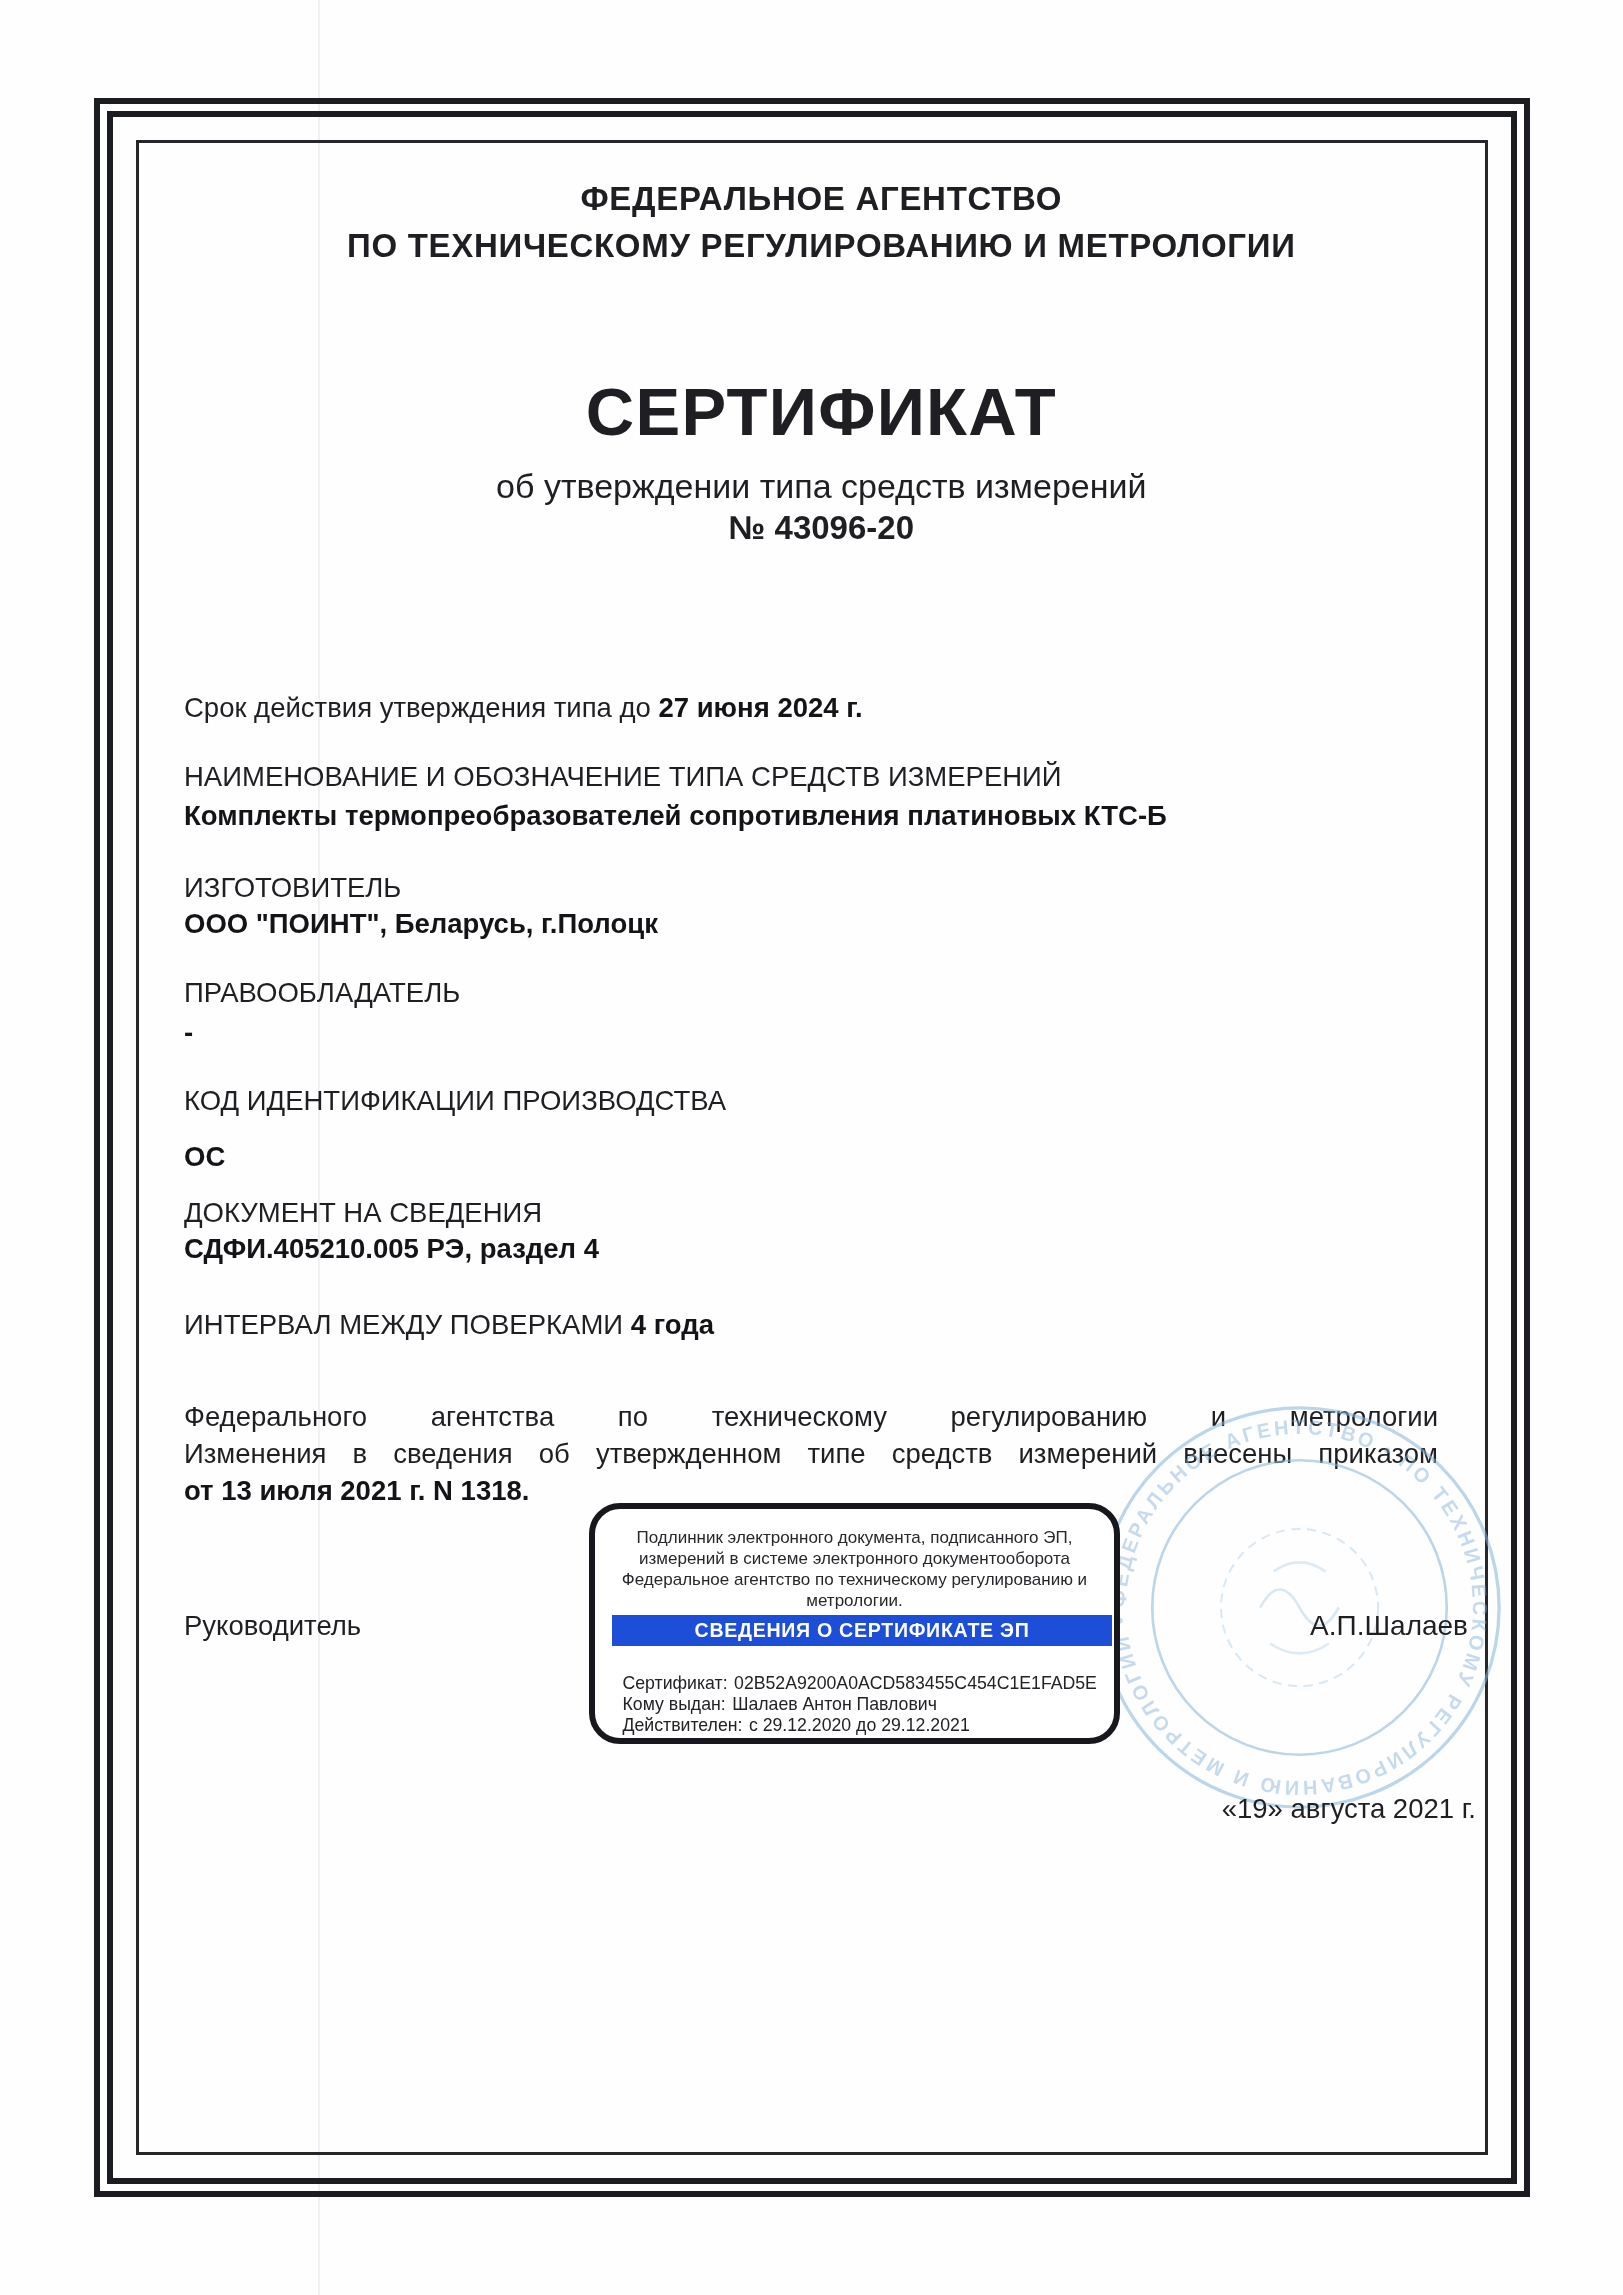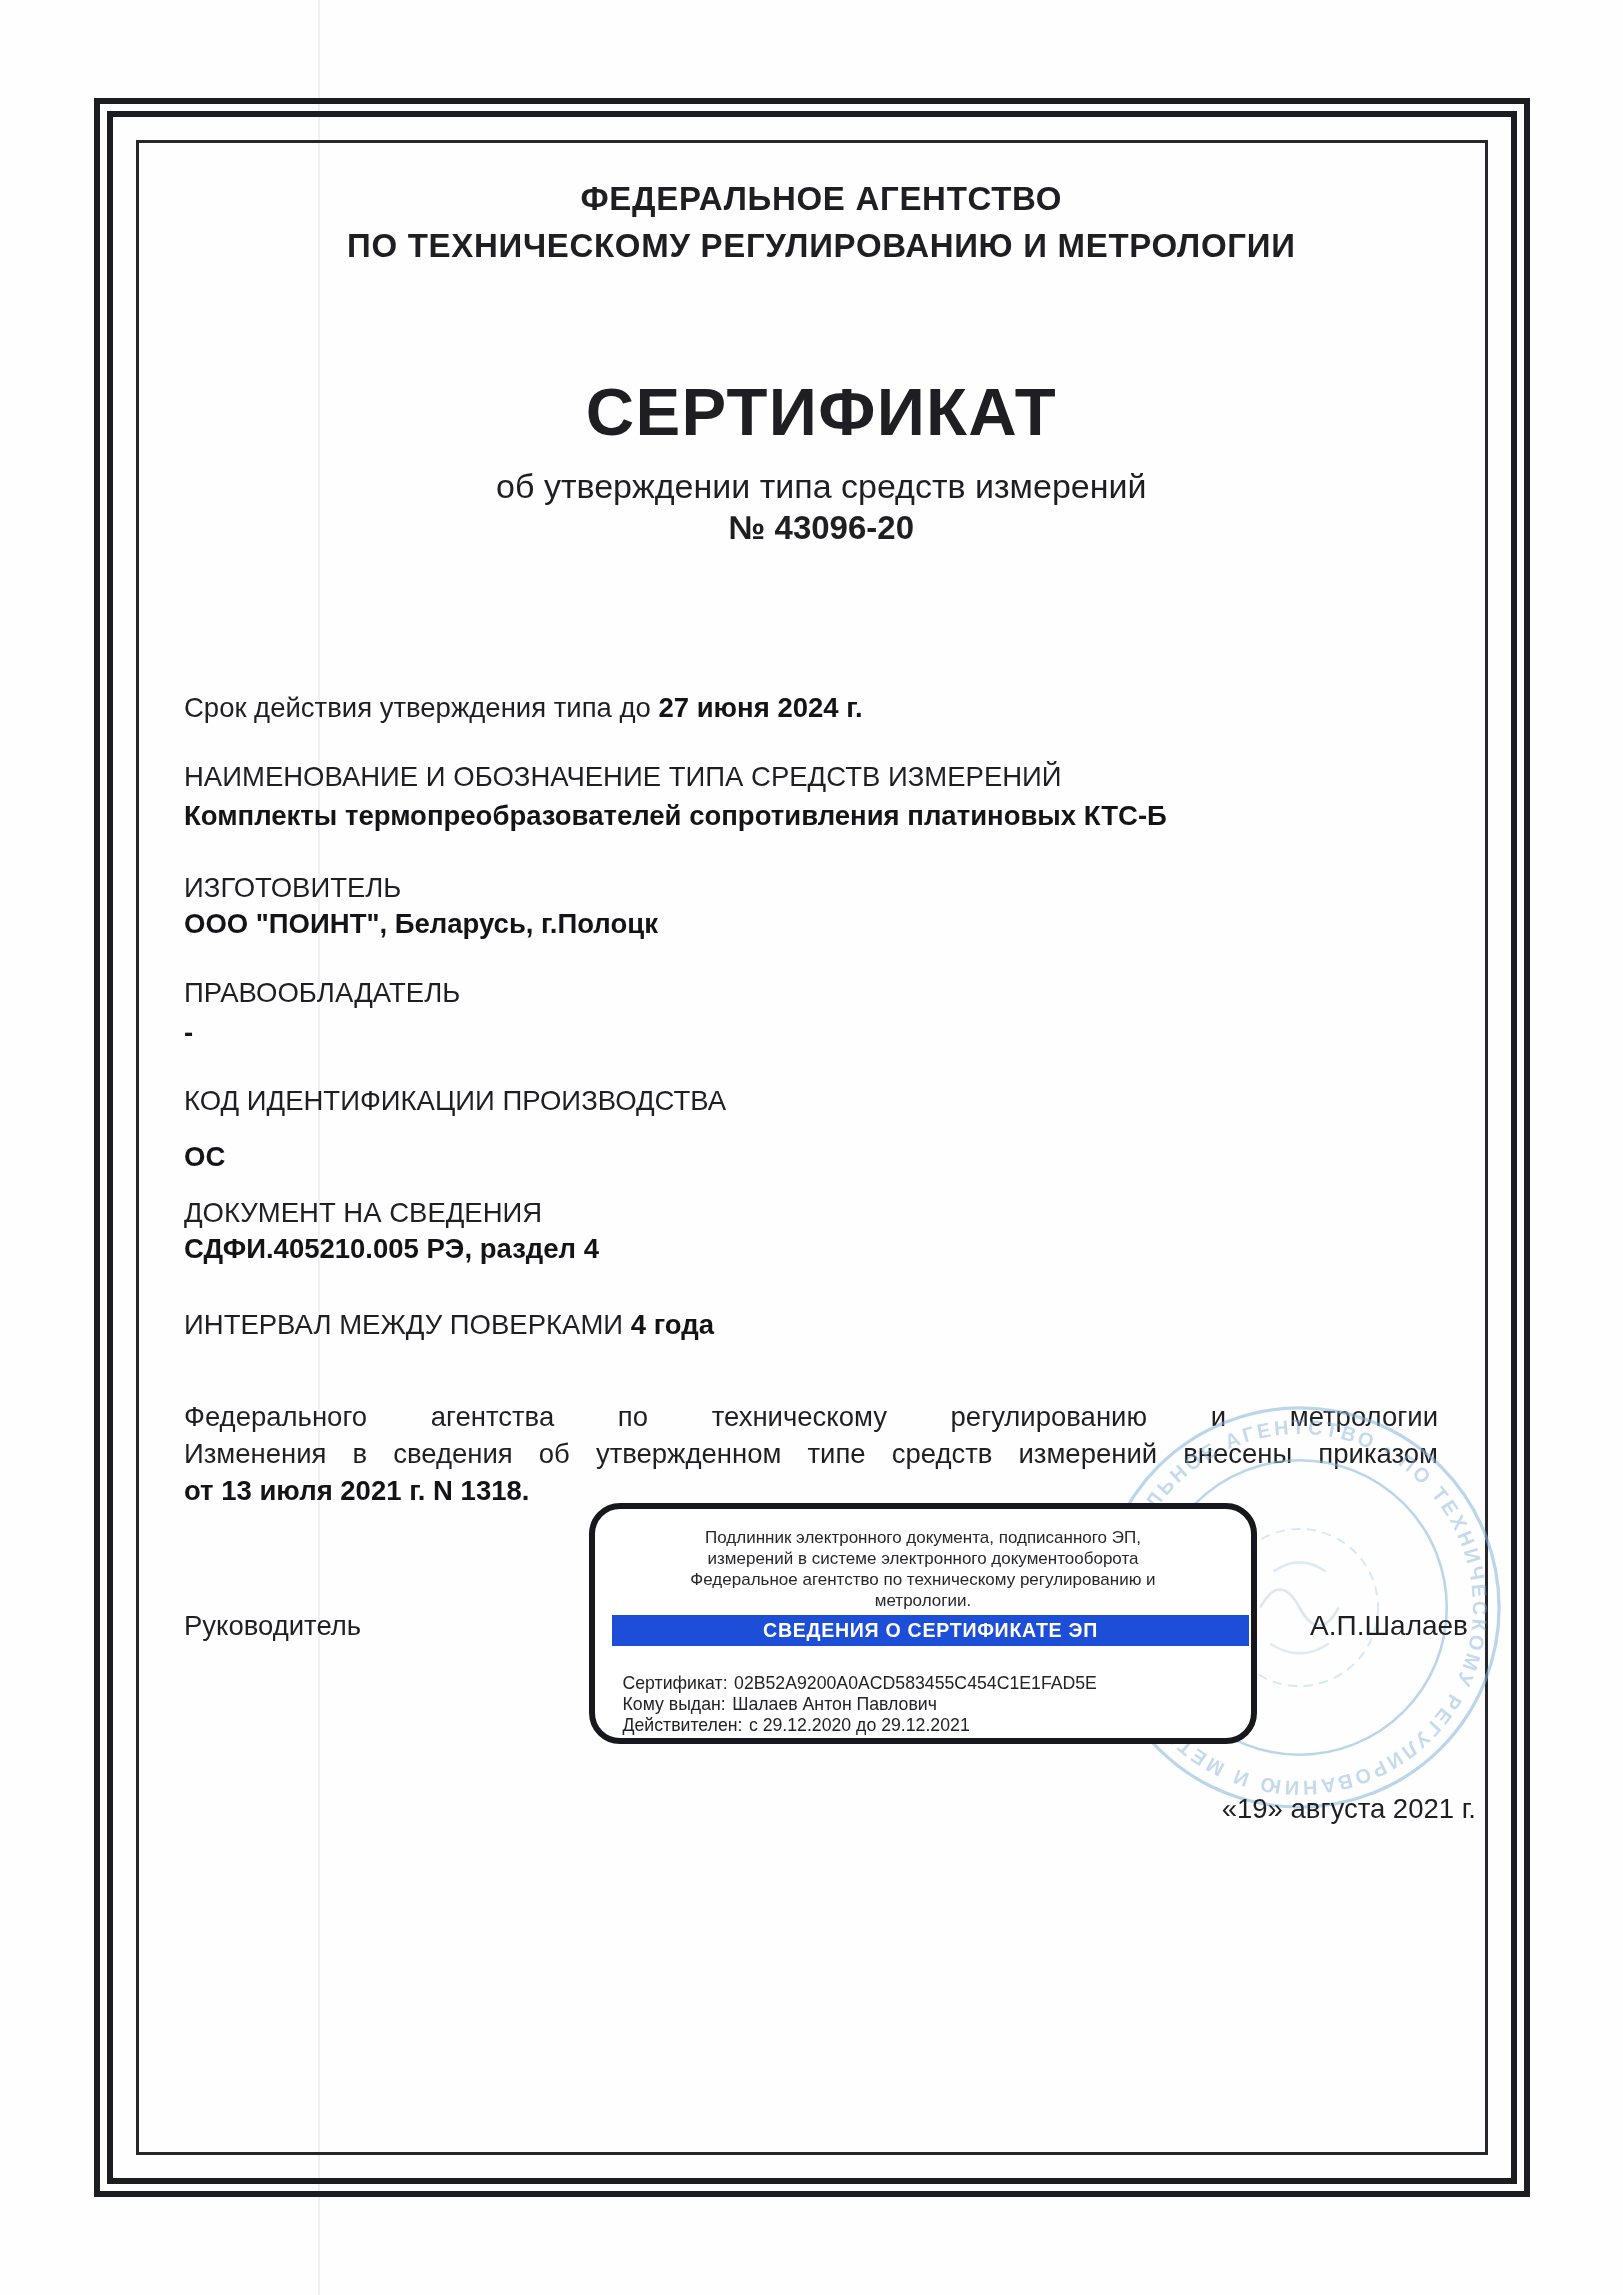--- a/index.html
+++ b/index.html
@@ -37,21 +37,21 @@
   .h-num{font-size:33px;font-weight:700;line-height:39px;}
   .body-line{font-size:27.5px;line-height:38px;left:184px;}
   .b{font-weight:700;color:#141418;}
   .para{
     position:absolute;left:184px;width:1254px;
     font-size:27.5px;line-height:37px;white-space:normal;
   }
   .jline{text-align:justify;text-align-last:justify;}
   
   .esign-box{
-    position:absolute;left:589px;top:1503px;width:668px;height:241px;
+    position:absolute;left:589px;top:1503px;width:531px;height:241px;
     background:#ffffff;border:6.5px solid #17181d;border-radius:31px;
     box-sizing:border-box;z-index:5;
   }
   .esign-intro{
     position:absolute;top:18.3px;left:10.5px;right:10.5px;
     text-align:center;font-size:17px;line-height:21px;color:#26262b;
   }
   .esign-bar{
     position:absolute;top:106px;left:17px;right:2px;height:31px;
     background:#1d4ed8;color:#ffffff;

